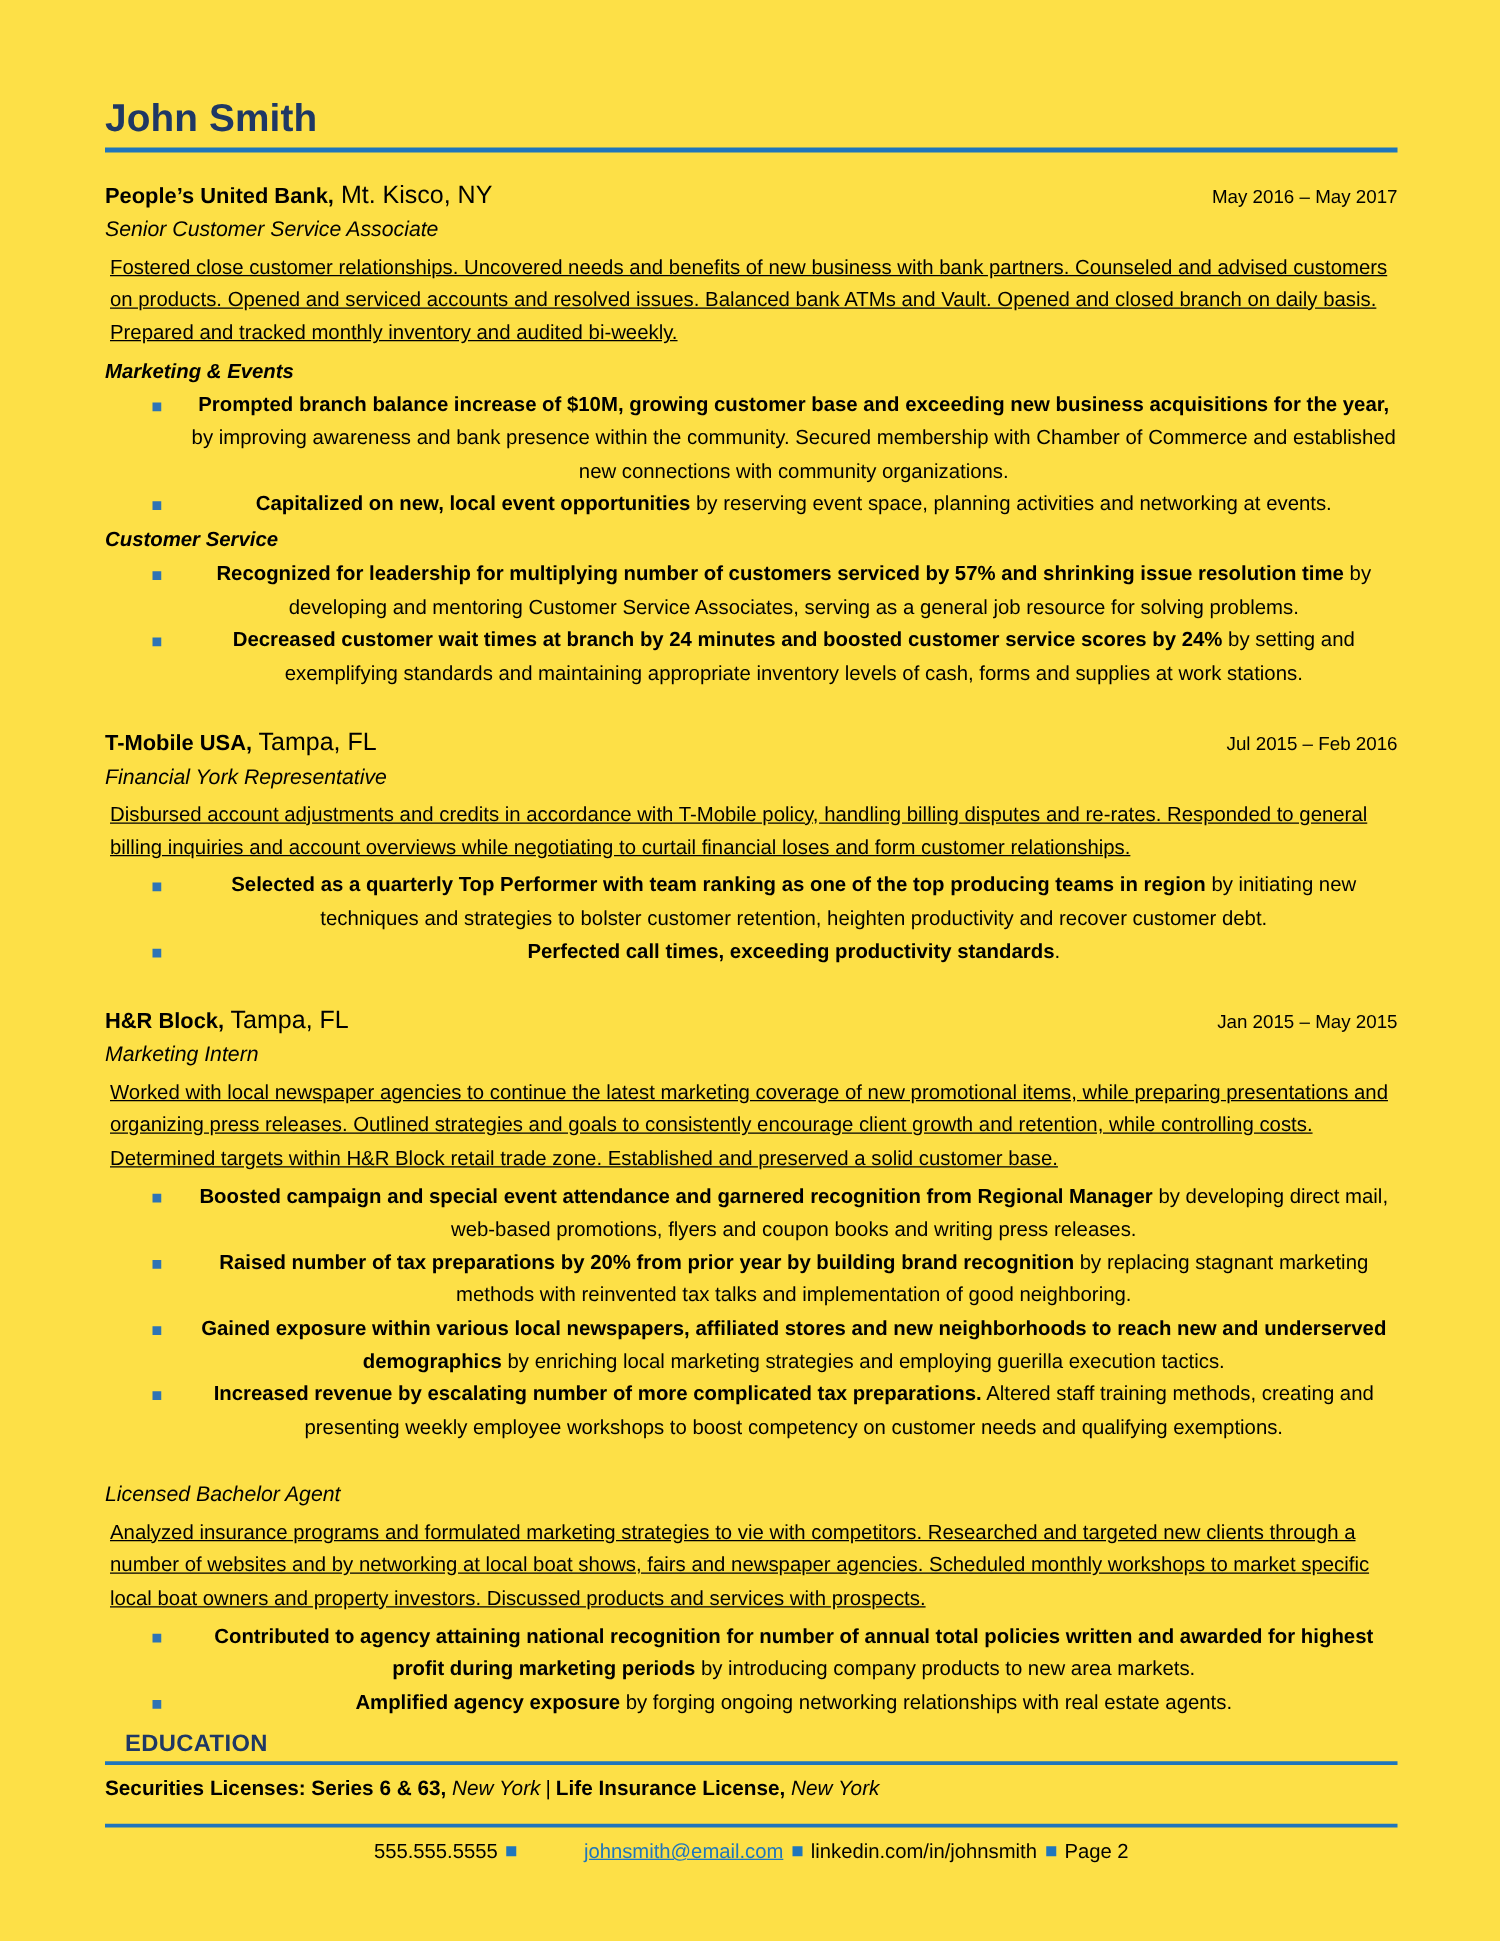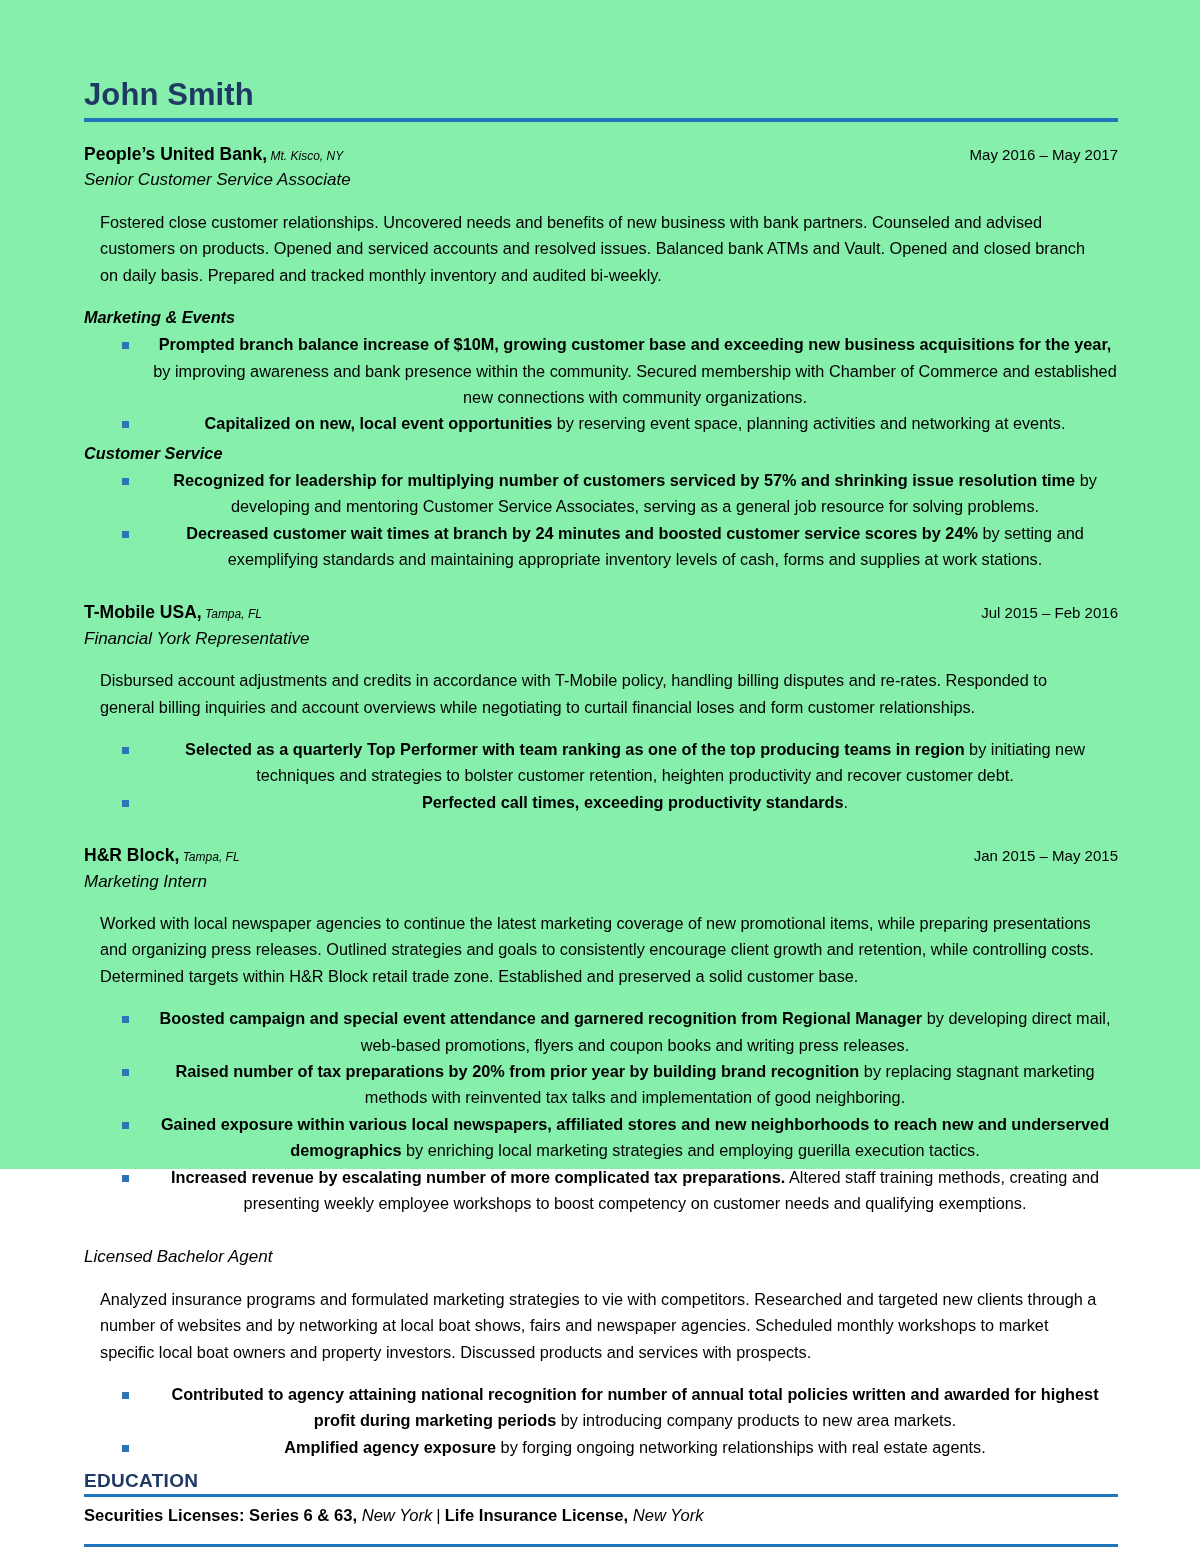--- a/index.html
+++ b/index.html
@@ -10,24 +10,24 @@
   body {
     width: 1200px;
     height: 1553px;
     font-family: "Liberation Sans", sans-serif;
     color: #000000;
     -webkit-font-smoothing: antialiased;
   }
   .page {
     position: relative;
     width: 1200px;
-    height: 1169px;
+    height: 1553px;
     box-sizing: border-box;
     padding: 78px 82px 0 84px;
-    background: #86efac;
+    background: #fde047;
   }
 
   
   .name {
     font-size: 31px;
     font-weight: bold;
     color: #1F3864;
     letter-spacing: 0.1px;
     line-height: 1.1;
     margin: 0 0 6px 0;
@@ -47,40 +47,40 @@
     font-size: 16.5px;
     line-height: 1.45;
   }
   .job-head .left { white-space: nowrap; }
   .company {
     font-weight: bold;
     font-size: 17.5px;
     color: #000;
   }
   .location {
-    font-size: 12px;
-    color: #000;
-    font-style: italic;
+    font-size: 20px;
+    color: #000;
   }
   .dates {
     font-size: 15px;
     color: #000;
     white-space: nowrap;
   }
   .title {
     font-style: italic;
     font-size: 17px;
     line-height: 1.5;
     margin: 0 0 4px 0;
   }
   .summary {
     font-size: 16.3px;
     line-height: 1.62;
     text-align: left;
-    margin: 16px;
+    margin: 4px;
+    text-decoration: underline;
   }
   .subhead {
     font-weight: bold;
     font-style: italic;
     font-size: 16.3px;
     line-height: 1.6;
     margin: 3px 0 1px 0;
   }
 
   
@@ -108,21 +108,21 @@
   .b { font-weight: bold; }
 
   .gap { height: 22px; }
 
   
   .edu-title {
     font-size: 19px;
     font-weight: bold;
     color: #1F3864;
     letter-spacing: 0.3px;
-    margin: 10px 0 2px 0;
+    margin: 10px 0 2px 16px;
   }
   .edu-rule {
     height: 3px;
     background: #1F76BC;
     margin-bottom: 6px;
   }
   .edu-line {
     font-size: 16.6px;
     line-height: 1.62;
     font-weight: bold;

